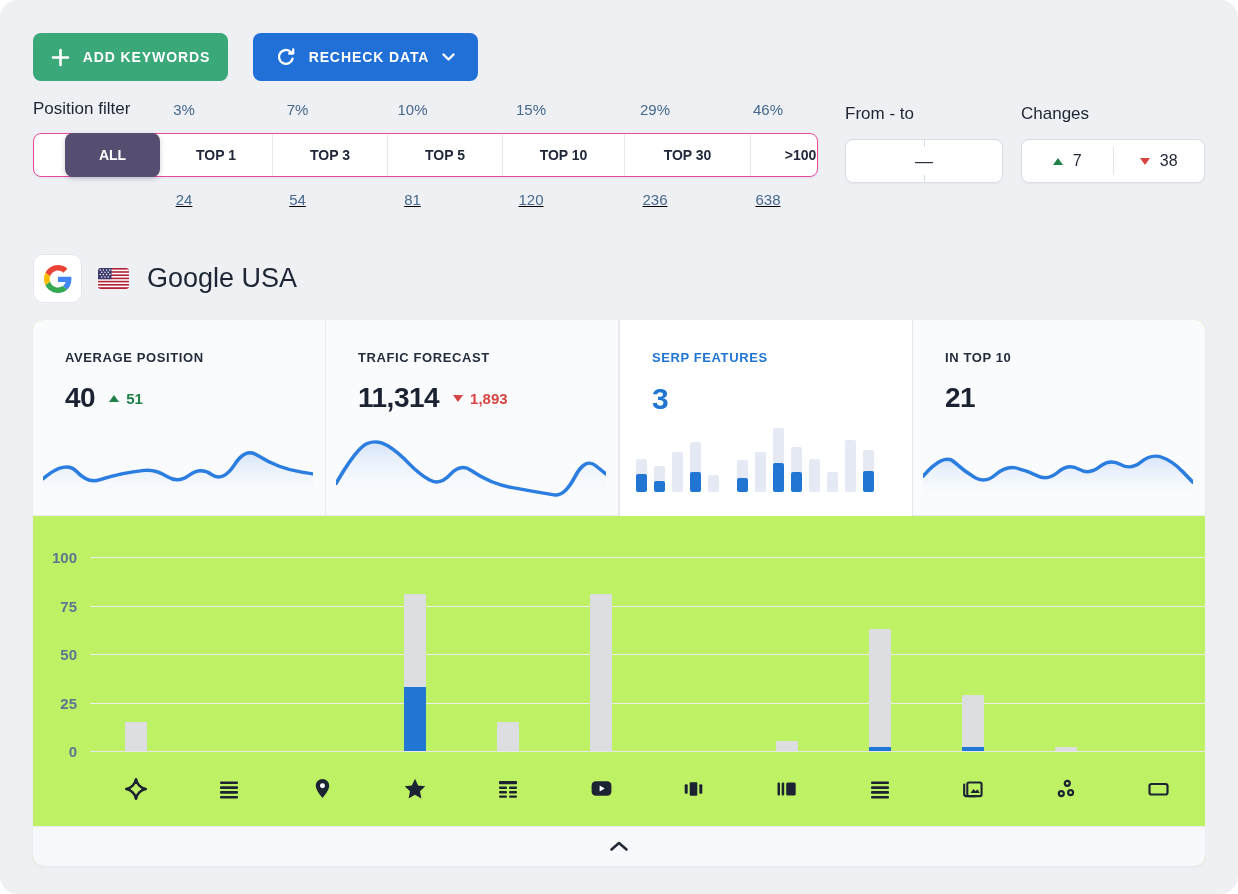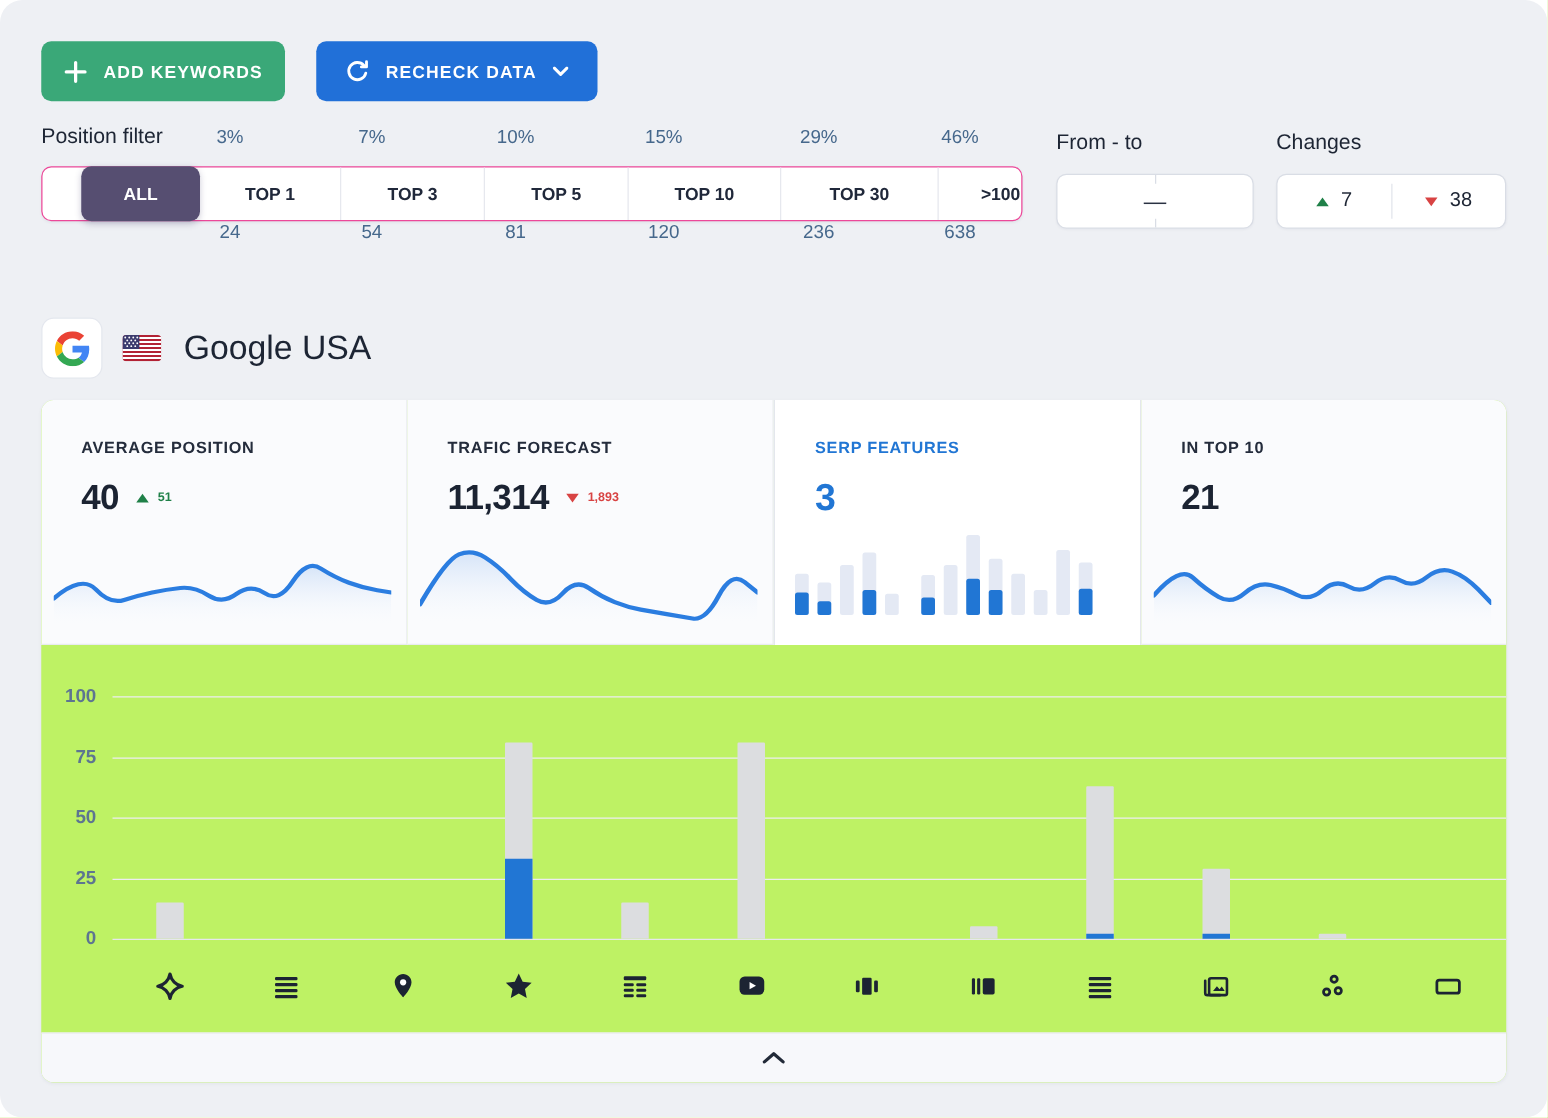--- a/index.html
+++ b/index.html
@@ -20,21 +20,21 @@
   .pf-row{display:flex;align-items:center;height:22px;}
   .pf-label{width:95px;font-size:17px;color:#1d2534;white-space:nowrap;flex:none;}
   .pf-cell{text-align:center;font-size:15px;color:#46688c;flex:none;}
   .tabs{display:flex;height:44px;background:#fff;border:1px solid #ec4899;border-radius:8px;
         margin-top:13px;box-shadow:0 1px 2px rgba(20,35,70,.05);padding-left:32px;}
   .tab{flex:none;display:flex;align-items:center;justify-content:center;font-size:14px;
        font-weight:700;color:#20283a;cursor:pointer;position:relative;}
   .tab.sep{border-left:1px solid #e6e8ee;}
   .tab.active{background:#564e71;color:#fff;border-radius:8px;margin:-1px 0 -1px -1px;
               box-shadow:0 2px 5px rgba(60,50,100,.25);z-index:2;}
-  .counts-row{display:flex;height:20px;}
+  .counts-row{display:flex;margin-top:14px;height:20px;text-decoration:underline;}
   .counts-row .pf-cell{font-size:15px;}
 
   
   .fromto{position:absolute;left:845px;top:104px;width:158px;}
   .small-label{font-size:17px;color:#1d2534;height:22px;}
   .fromto-box{position:relative;height:44px;margin-top:13px;background:#fff;border:1px solid #d9dde5;
               border-radius:8px;display:flex;align-items:center;justify-content:center;cursor:text;
               box-shadow:0 1px 2px rgba(20,35,70,.04);}
   .dash{font-size:18px;color:#2a3242;}
   .notch{position:absolute;left:50%;width:1px;height:7px;background:#d9dde5;}
@@ -65,21 +65,21 @@
   .stat-card{flex:1;position:relative;background:#fafbfd;border-bottom:1px solid #e9ebf0;
              border-right:1px solid #e9ebf0;padding:30px 0 0 32px;cursor:pointer;}
   .stat-card:last-child{border-right:none;}
   .stat-card.active{background:#fff;border-bottom:none;border-left:1px solid #e4e7ed;
                     border-right:1px solid #e4e7ed;z-index:2;}
   .stat-label{font-size:13px;font-weight:700;letter-spacing:.6px;color:#242c3c;white-space:nowrap;}
   .stat-card.active .stat-label{color:#2176d4;}
   .value-row{display:flex;align-items:center;gap:14px;margin-top:17px;}
   .stat-value{font-size:28px;font-weight:700;color:#1b2332;letter-spacing:-.5px;}
   .stat-card.active .stat-value{color:#2176d4;font-size:30px;}
-  .delta{display:flex;align-items:center;gap:7px;font-size:10px;font-weight:700;}
+  .delta{display:flex;align-items:center;gap:7px;font-size:15px;font-weight:700;}
   .delta.up{color:#1f8048;} .delta.down{color:#d84343;}
   .spark{position:absolute;left:10px;right:12px;bottom:10px;height:74px;}
   .spark svg{width:100%;height:100%;display:block;}
   .mini-bars{position:absolute;left:16px;right:20px;bottom:24px;height:66px;display:flex;
              align-items:flex-end;gap:7px;}
   .mini-bar{width:11px;background:#e4e9f4;border-radius:2px;position:relative;flex:none;}
   .mini-bar:nth-child(6){margin-left:11px;}
   .mb-blue{position:absolute;bottom:0;left:0;right:0;background:#2176d4;border-radius:2px;}
 
   

